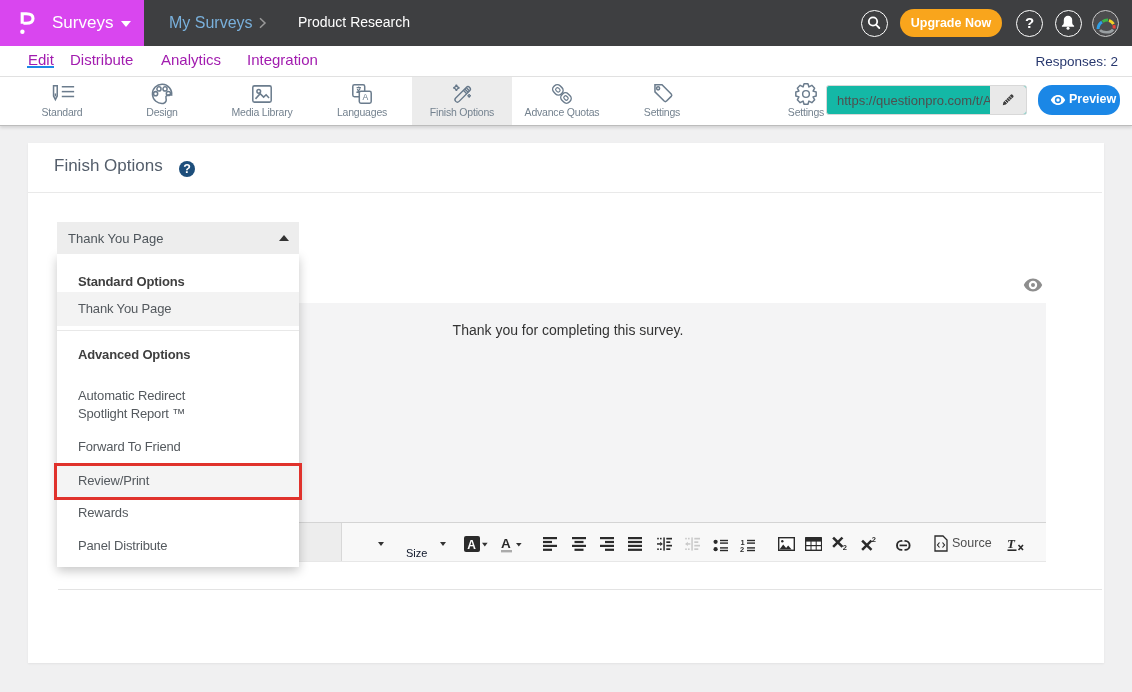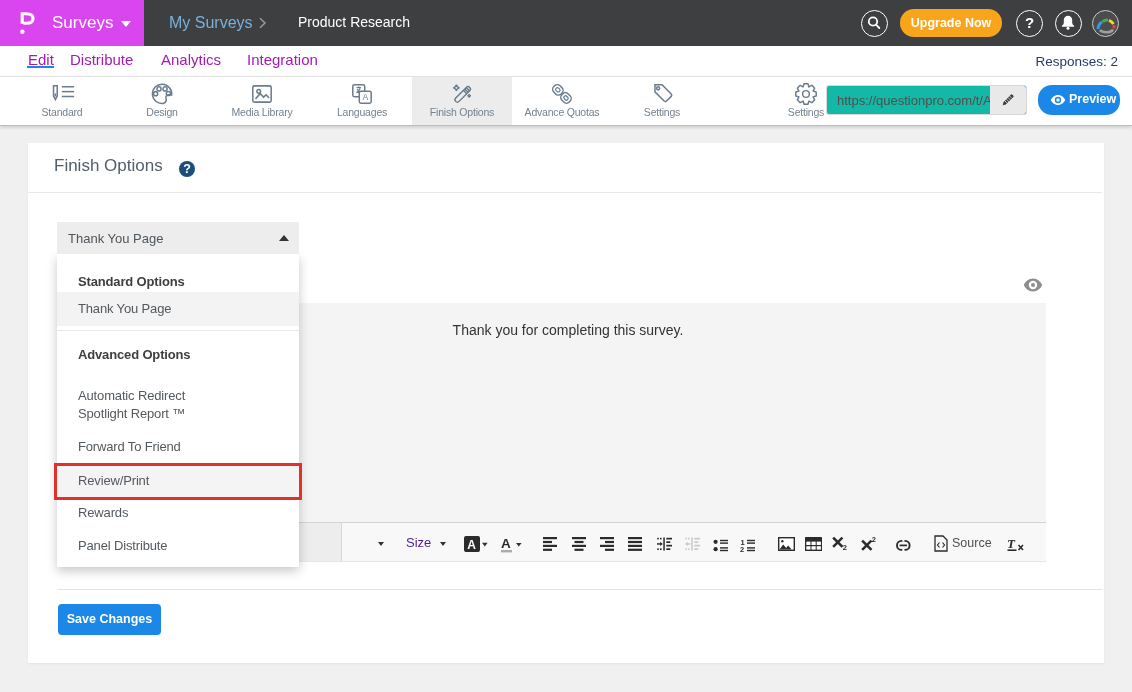--- a/index.html
+++ b/index.html
@@ -40,21 +40,21 @@
 #fo-help{position:absolute;left:151px;top:18px;width:16px;height:16px;border-radius:50%;background:#1d4e7b;color:#fff;font-size:12.5px;font-weight:bold;text-align:center;line-height:16px}
 #hdiv{position:absolute;left:0;top:49px;width:1074px;height:1px;background:#e9e9e9}
 
 #editor{position:absolute;left:30px;top:160px;width:988px;height:259px}
 #edbody{position:absolute;left:0;top:0;width:988px;height:219px;background:#f4f4f5}
 #edtext{position:absolute;left:32px;top:19px;width:956px;text-align:center;font-size:14px;color:#333}
 #edtoolbar{position:absolute;left:0;top:219px;width:988px;height:40px;background:#f8f8f8;border-top:1px solid #d4d4d4;border-bottom:1px solid #e7e7e7}
 #combo1{position:absolute;left:241px;top:0;width:43px;height:38px;background:#ededed;border-right:1px solid #d8d8d8}
 .tbi{position:absolute;top:13.5px}
 .car{position:absolute;width:0;height:0;border-left:3.5px solid transparent;border-right:3.5px solid transparent;border-top:4.5px solid #333;top:19px}
-#sizelbl{position:absolute;left:348px;top:12px;font-size:13px;color:#4c1d95}
+#sizelbl{position:absolute;left:348px;top:24px;font-size:11px;color:#0f172a}
 #eyegray{position:absolute;left:1023px;top:278px}
 
 #bdiv{position:absolute;left:30px;top:446px;width:1044px;height:1px;background:#e3e3e3}
 #savebtn{position:absolute;left:30px;top:461px;width:103px;height:31px;background:#1b87e6;border-radius:4px;color:#fff;font-size:12.5px;font-weight:bold;text-align:center;line-height:31px}
 
 #ddbtn{position:absolute;left:57px;top:222px;width:242px;height:32px;background:#ededed;z-index:5}
 #ddbtn span{position:absolute;left:11px;top:9px;font-size:13px;color:#4e555b}
 #ddcaret{position:absolute;right:10px;top:13px;width:0;height:0;border-left:5.5px solid transparent;border-right:5.5px solid transparent;border-bottom:6.5px solid #333}
 #panel{position:absolute;left:57px;top:254px;width:242px;height:313px;background:#fff;box-shadow:0 4px 10px rgba(0,0,0,0.22);z-index:4}
 .pi{position:absolute;left:21px;font-size:13px;color:#54595e;white-space:nowrap;letter-spacing:-0.15px}
@@ -351,21 +351,20 @@
             </svg></div>
         <div class="tbi" style="left:894px;top:13px;font-size:12.5px;color:#4f4f4f">Source</div>
         <div class="tbi" style="left:949px;top:12.5px"><svg width="18" height="16" viewBox="0 0 18 16">
               <text x="0" y="12" font-size="13" font-weight="bold" font-style="italic" font-family="Liberation Serif" fill="#2b2b2b">T</text>
               <rect x="0.5" y="13.4" width="9" height="1.6" fill="#2b2b2b"></rect>
               <path d="M11.5 9 l4.5 5 M16 9 l-4.5 5" stroke="#2b2b2b" stroke-width="1.6"></path>
             </svg></div>
       </div>
     </div>
     <div id="bdiv"></div>
-    <div id="savebtn">Save Changes</div>
   </div>
   <div id="eyegray">
     <svg width="20" height="14" viewBox="0 0 20 14">
         <path d="M10 0.5 C5.5 0.5 2.3 3.6 0.8 7 C2.3 10.4 5.5 13.5 10 13.5 C14.5 13.5 17.7 10.4 19.2 7 C17.7 3.6 14.5 0.5 10 0.5 Z M10 11.2 A4.2 4.2 0 1 1 10 2.8 A4.2 4.2 0 1 1 10 11.2 Z" fill="#8e8e8e"></path>
         <circle cx="10" cy="7" r="2" fill="#8e8e8e"></circle>
       </svg>
   </div>
 
   <div id="ddbtn">
       <span>Thank You Page</span>

